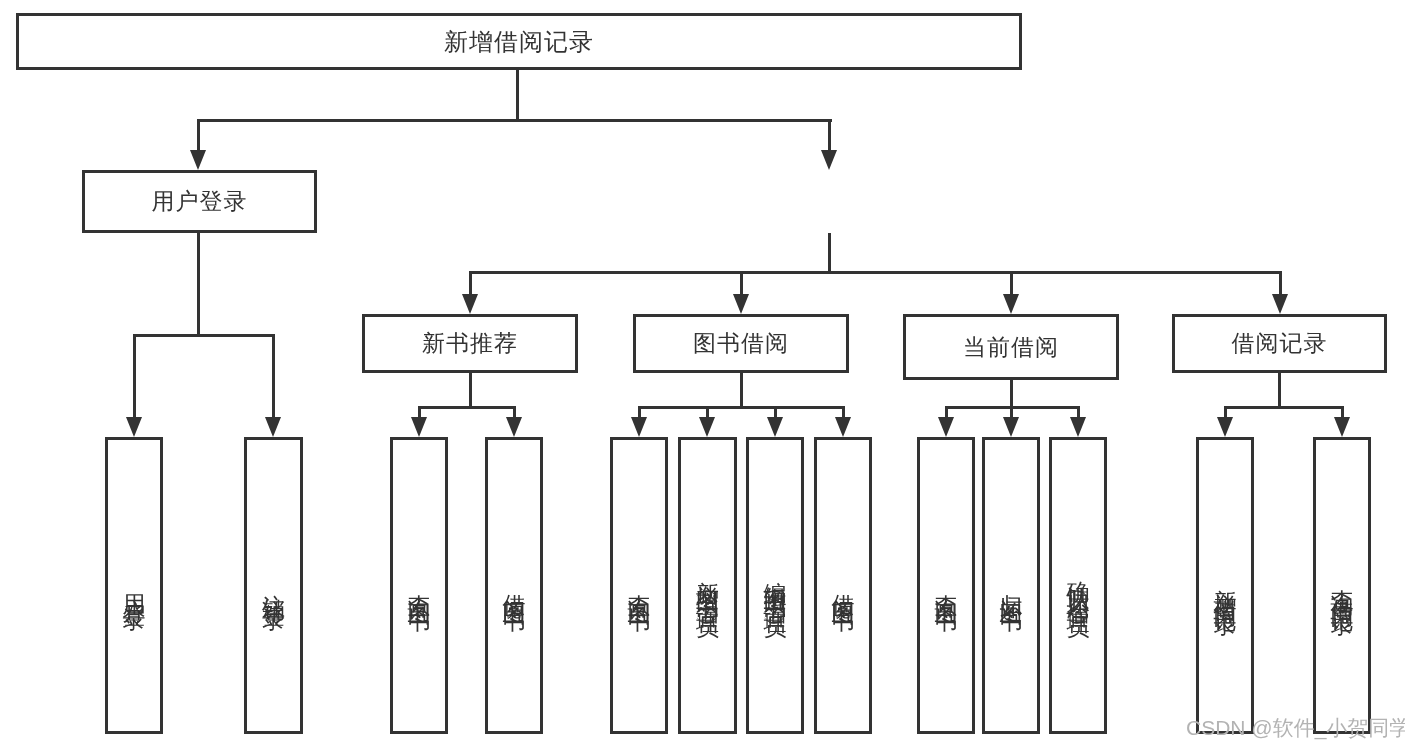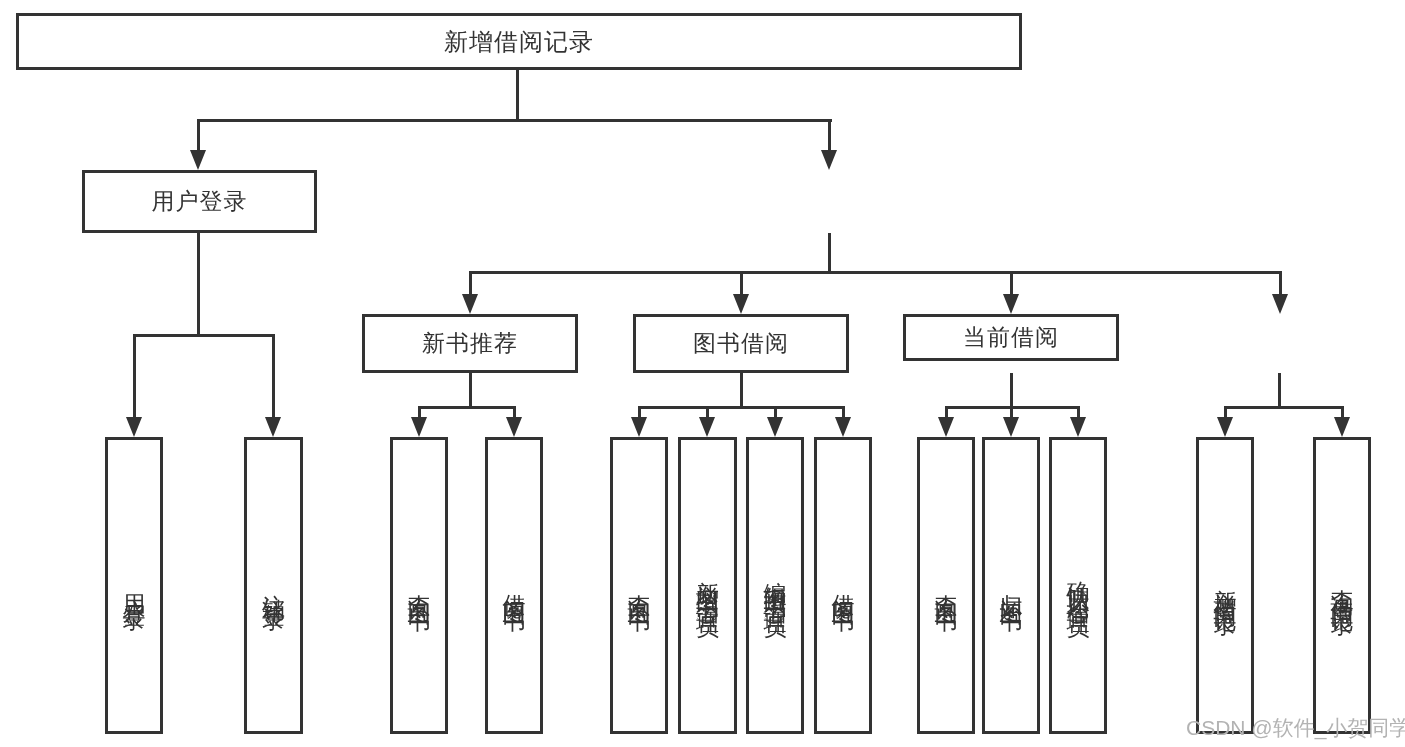--- a/index.html
+++ b/index.html
@@ -130,22 +130,25 @@
   <div class="box hbox" style="left:82px;top:170px;width:235px;height:63px">
     <span>用户登录</span>
   </div>
 
   <div class="box hbox" style="left:362px;top:314px;width:216px;height:59px">
     <span>新书推荐</span>
   </div>
   <div class="box hbox" style="left:633px;top:314px;width:216px;height:59px">
     <span>图书借阅</span>
   </div>
-  <div class="box hbox" style="left:903px;top:314px;width:216px;height:47px">
+  <div class="box hbox" style="left:903px;top:314px;width:216px;height:66px">
     <span>当前借阅</span>
+  </div>
+  <div class="box hbox" style="left:1172px;top:314px;width:215px;height:59px">
+    <span>借阅记录</span>
   </div>
 
   <div class="box vbox" style="left:105px;top:437px;width:58px;height:297px">
     <span>用户登录</span>
   </div>
   <div class="box vbox" style="left:244px;top:437px;width:59px;height:297px">
     <span>注销登录</span>
   </div>
 
   <div class="box vbox" style="left:390px;top:437px;width:58px;height:297px">

